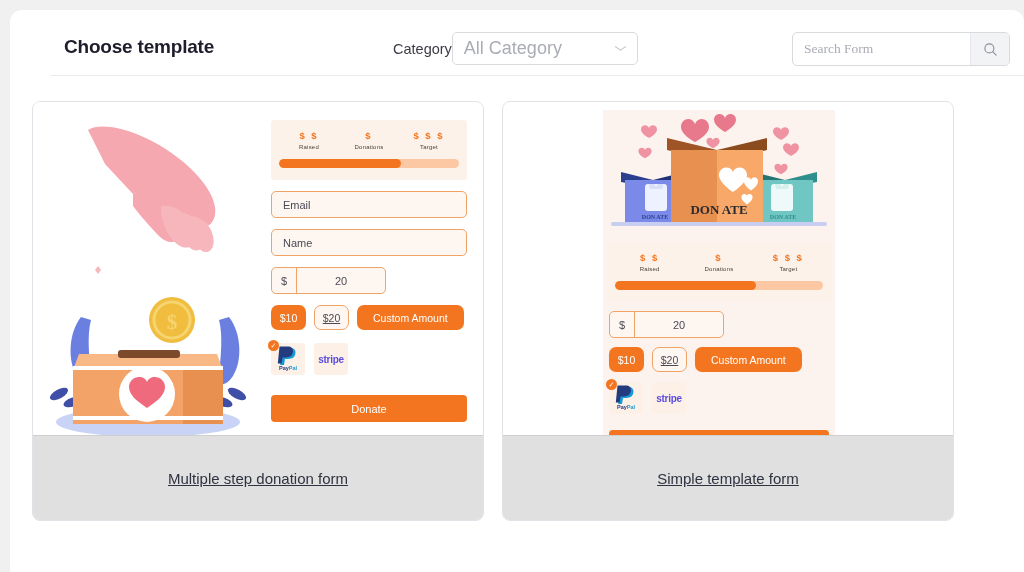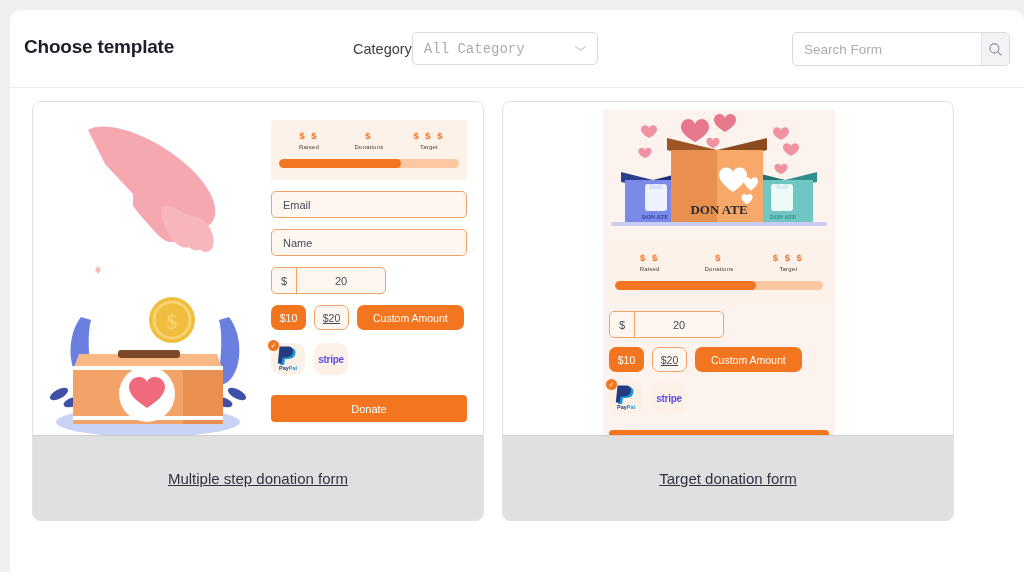--- a/index.html
+++ b/index.html
@@ -14,45 +14,45 @@
     left: 10px; top: 10px;
     width: 1014px; height: 562px;
     background: #ffffff;
     border-radius: 12px 12px 0 0;
     overflow: hidden;
   }
 
   
   .header {
     position: relative;
-    height: 78px;
+    height: 66px;
     border-bottom: 1px solid #ececef;
+    margin-left: 40px;
   }
   .page-title {
     position: absolute; left: 14px; top: 26px;
     font-size: 19px; font-weight: bold; color: #1d1d2b;
     letter-spacing: -0.2px;
   }
   .category-wrap {
     position: absolute; left: 343px; top: 22px;
     display: flex; align-items: center; 
   }
   .category-label { font-size: 14.5px; color: #3b3b46; }
   .select-box {
     position: relative;
     width: 186px; height: 33px;
     border: 1px solid #d8dade;
     border-radius: 5px;
     background: #fff;
     display: flex; align-items: center;
   }
   .select-value {
-    font-size: 14px; color: #a9acb4;
+    font-size: 18px; color: #a9acb4;
     padding-left: 11px;
-    font-family: Liberation Mono, monospace;
   }
   .chevron {
     position: absolute; right: 12px; top: 13px;
     width: 9px; height: 5px;
   }
   .chevron:before, .chevron:after {
     content: ""; position: absolute; top: 0;
     width: 7px; height: 1.4px; background: #c3c6cc;
   }
   .chevron:before { left: -1px; transform: rotate(33deg); transform-origin: left center; }
@@ -64,21 +64,21 @@
     border: 1px solid #d8dade;
     border-radius: 5px;
     display: flex; align-items: center;
     overflow: hidden; background: #fff;
   }
   .search-input {
     flex: 1; height: 100%;
     border: none; outline: none;
     font-size: 13.5px; color: #000000;
     padding-left: 11px; background: transparent;
-    font-family: Liberation Sans, sans-serif;
+    font-family: Liberation Serif, serif;
   }
   .search-input::placeholder { color: #a9acb4; }
   .search-btn {
     width: 50px; height: 100%;
     background: #f2f3f5;
     border-left: 1px solid #e4e6e9;
     display: flex; align-items: center; justify-content: center;
     cursor: pointer;
   }
 
@@ -154,21 +154,21 @@
     font-size: 10.5px; cursor: pointer;
   }
   .amt-btn.solid { background: #f4751f; color: #fff; width: 35px; }
   .amt-btn.outline { background: #fef7f1; color: #4a4a55; border: 1px solid #f0a367; width: 35px; text-decoration: underline; }
   .amt-btn.custom { background: #f4751f; color: #fff; padding: 0 16px; }
 
   .pay-row { display: flex; gap: 9px; }
   .pay-icon {
     width: 34px; height: 32px;
     background: #fdf0e6;
-    border-radius: 10px;
+    border-radius: 3px;
     position: relative;
     display: flex; align-items: center; justify-content: center;
     cursor: pointer;
   }
   .pay-icon.stripe { background: #fdf0e6; }
   .pp-mark { position: relative; width: 26px; height: 26px; }
   .pp-text { position: absolute; bottom: 1px; left: 50%; transform: translateX(-50%); font-size: 5.5px; font-weight: bold; }
   .pp-b { color: #253b80; }
   .pp-p { color: #179bd7; }
   .check-badge {
@@ -445,18 +445,18 @@
                 <span class="stripe-text">stripe</span>
               </div>
             </div>
 
             <div class="donate-btn">Donate</div>
           </div>
         </div>
       </div>
 
       <div class="card-footer">
-        <span class="card-footer-label">Target donation form</span>
+        <span class="card-footer-label">Simple template form</span>
       </div>
     </div>
 
   </div>
 </div>
 
 </body></html>

